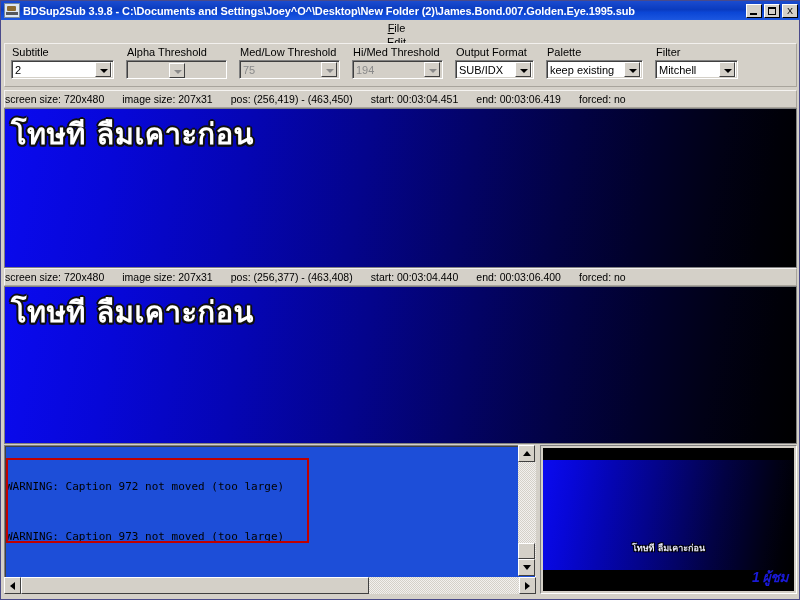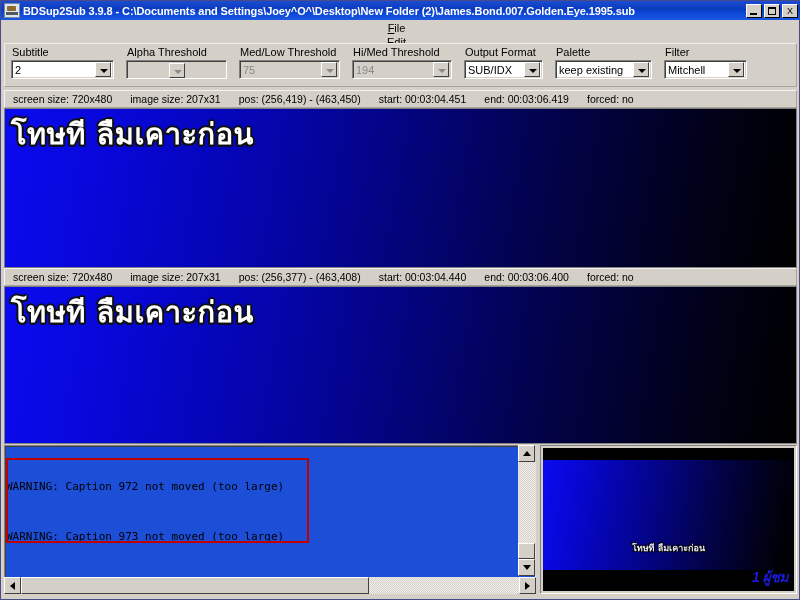--- a/index.html
+++ b/index.html
@@ -141,35 +141,34 @@
     content: ""; position: absolute;
     left: 4px; top: 6px;
     border-left: 4px solid transparent;
     border-right: 4px solid transparent;
     border-top: 4px solid #000;
   }
   .combo.disabled .combo-arrow:after { border-top-color: #8a8a8a; }
   .w-subtitle { width: 103px; }
   .w-alpha    { width: 101px; flex-direction: column; }
   .w-medlow   { width: 101px; }
-  .w-himed    { width: 100px; }
+  .w-himed    { width: 91px; }
   .w-output   { width: 79px; }
   .w-palette  { width: 97px; }
   .w-filter   { width: 83px; }
 
   
   .infobar {
     position: absolute;
     background: #d4d0c8;
     border: 1px solid #a8a49c;
     border-top-color: #f5f3f1; border-left-color: #f5f3f1;
     box-sizing: border-box;
     display: flex; align-items: center;
     font-size: 10.5px; color: #000;
-    padding-left: 8px;
     white-space: nowrap;
   }
   .infobar span { margin-right: 18px; }
   #infobar1 { left: 3px; top: 89px; width: 793px; height: 18px; }
   #infobar2 { left: 3px; top: 267px; width: 793px; height: 18px; }
 
   
   .preview {
     position: absolute;
     border: 1px solid #808080;

